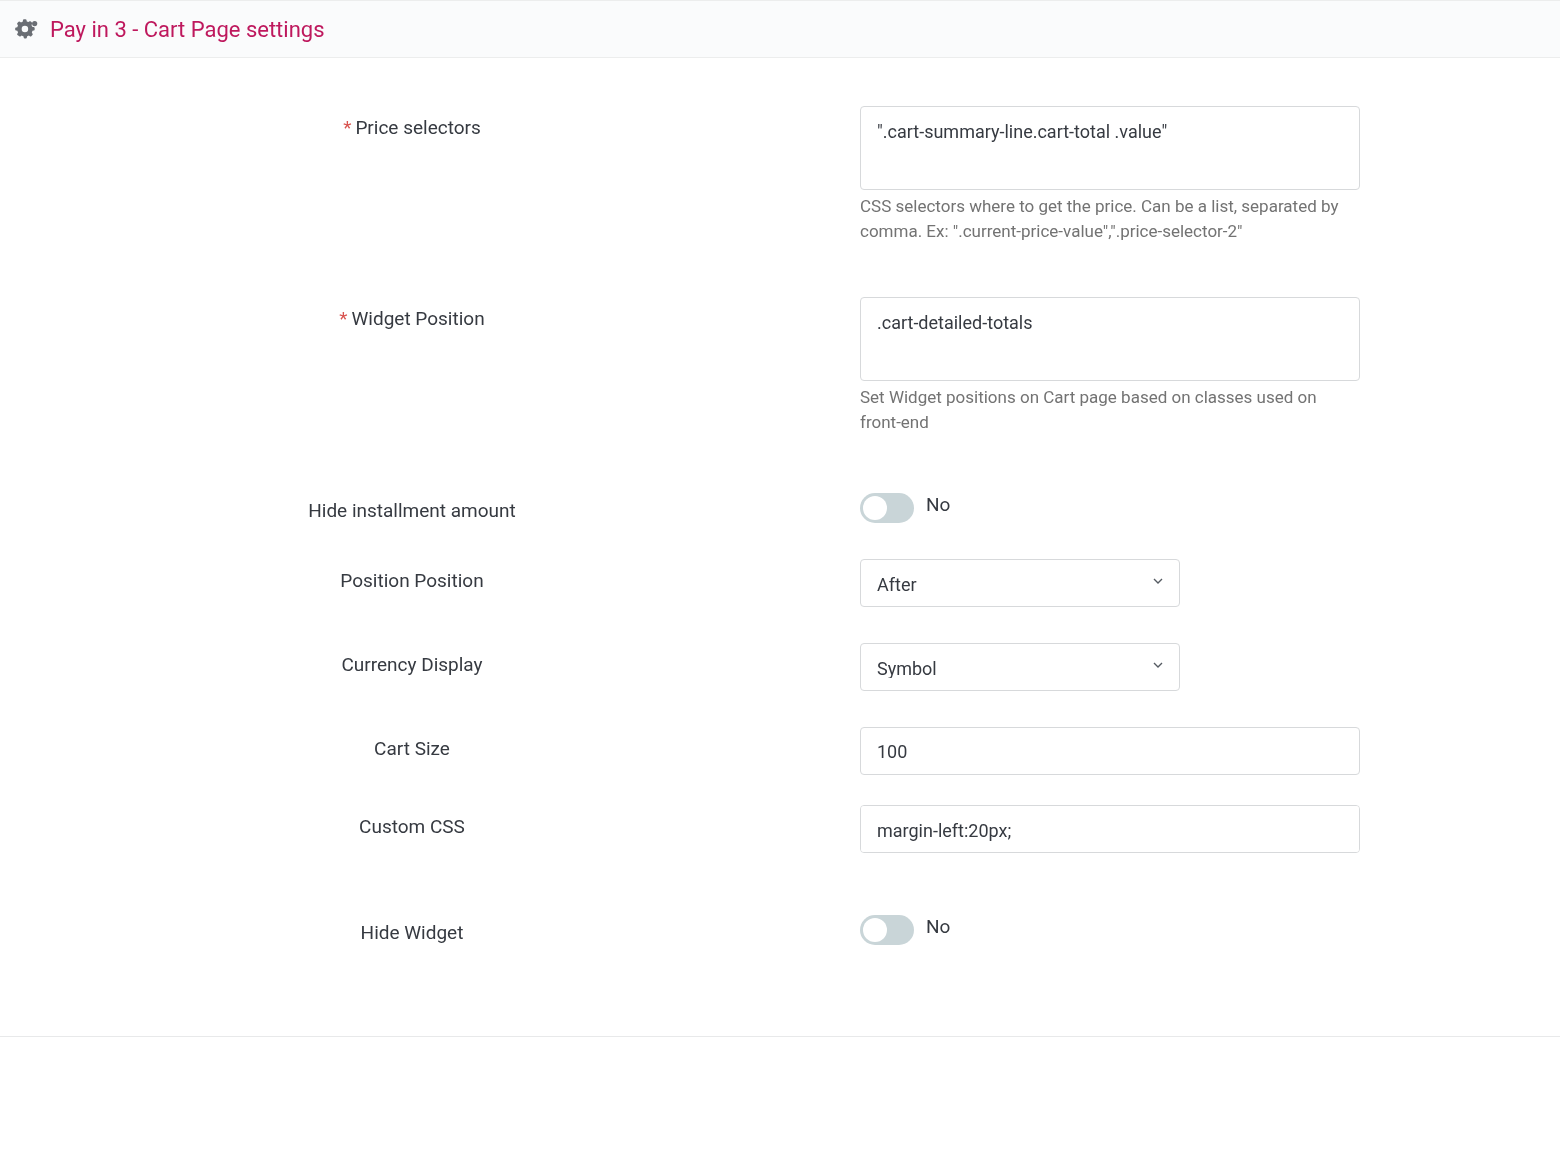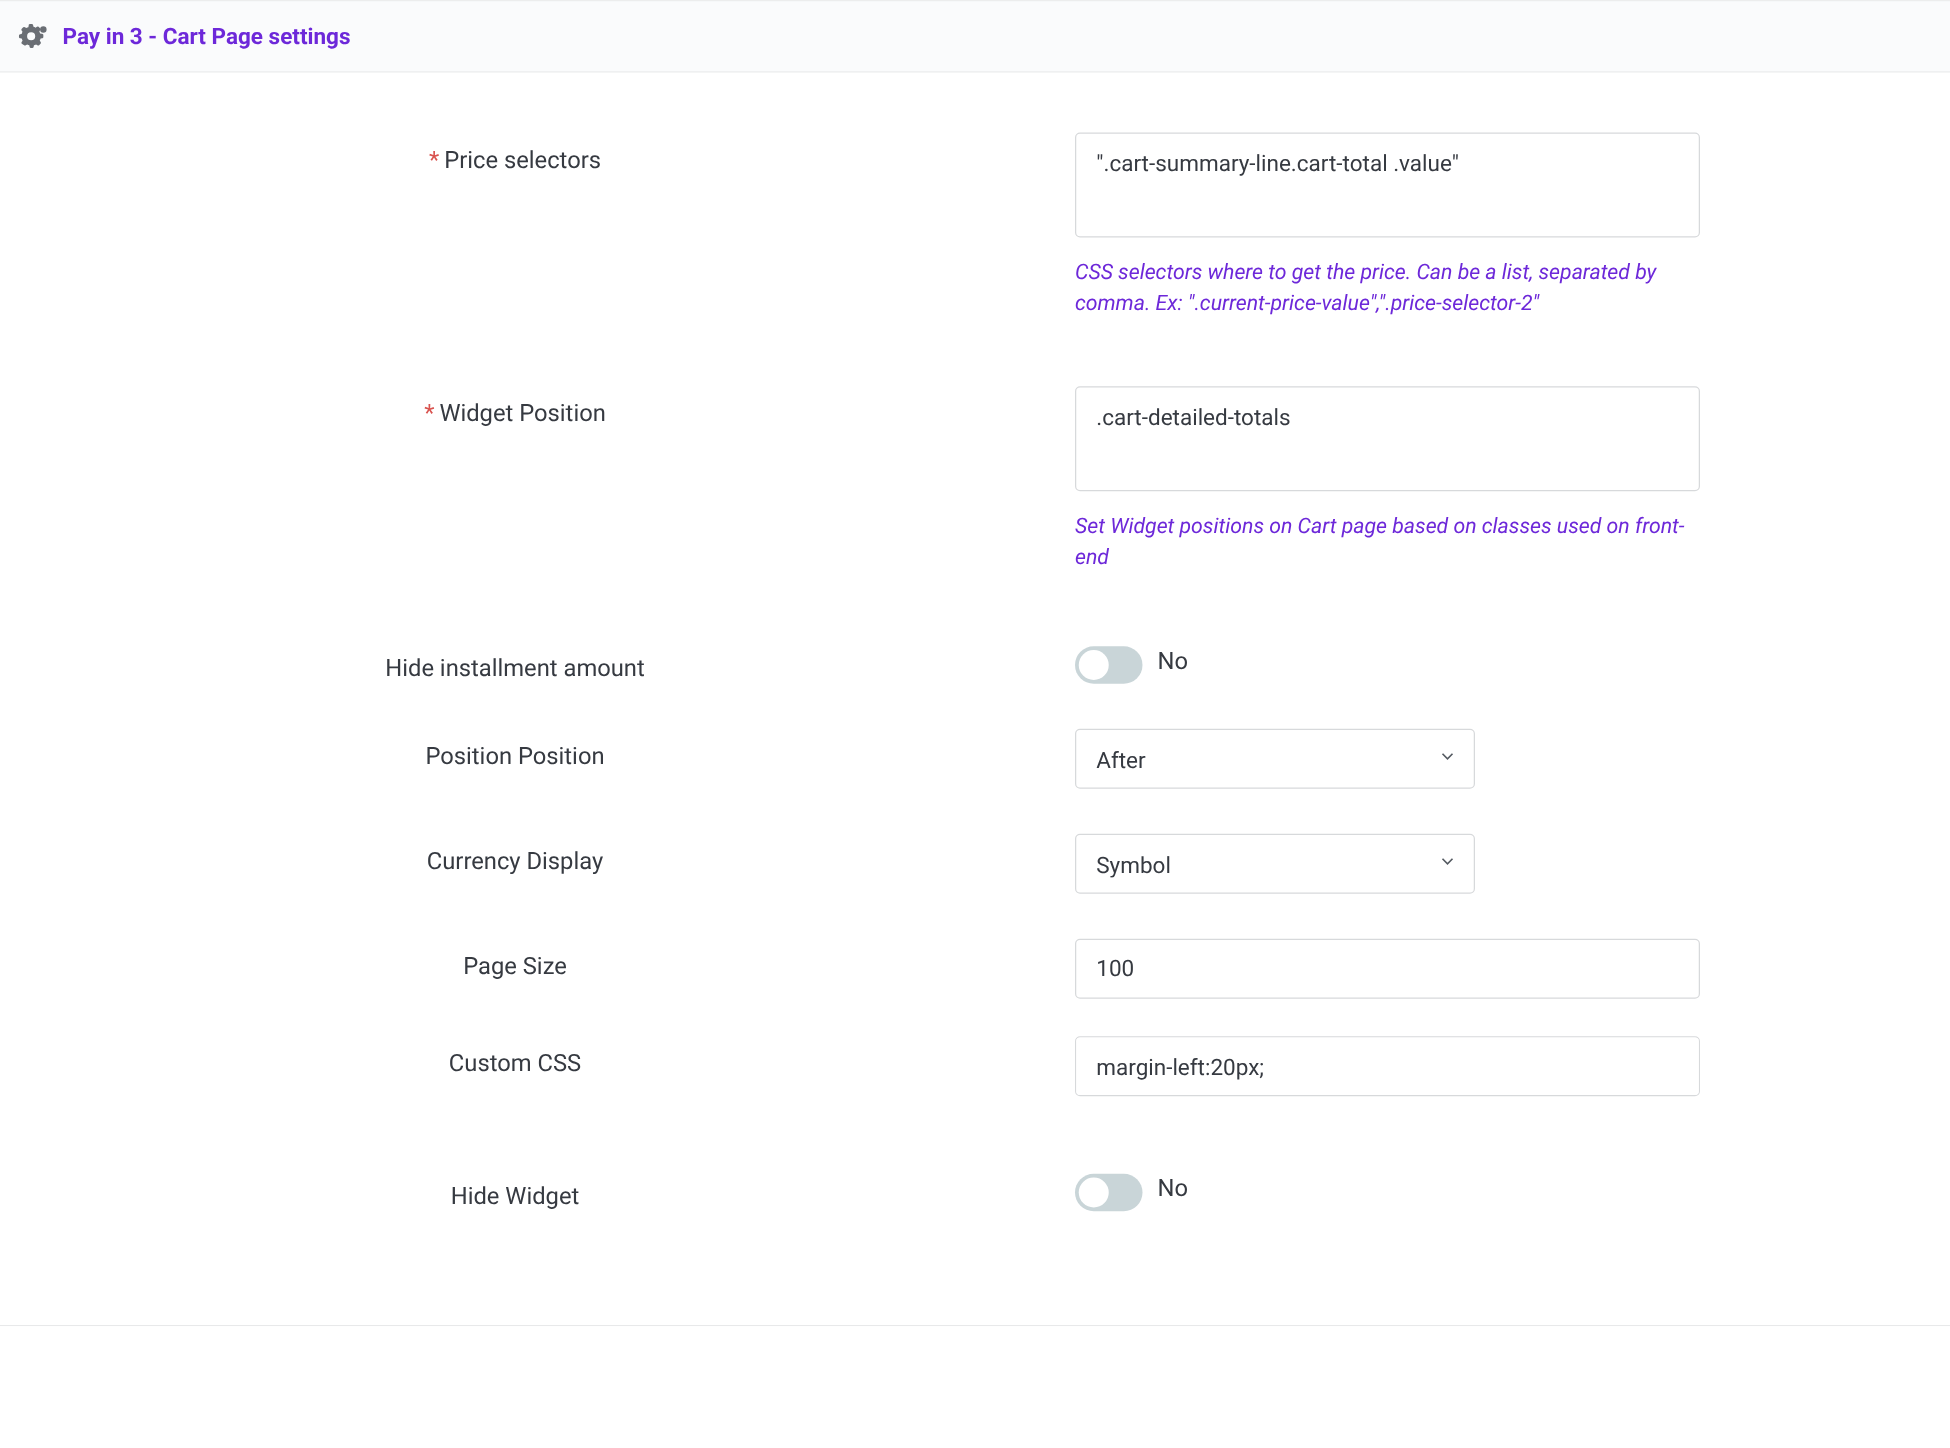--- a/index.html
+++ b/index.html
@@ -24,23 +24,23 @@
   .panel-heading .icon-wrap {
     width: 28px;
     height: 28px;
     display: inline-flex;
     align-items: center;
     justify-content: center;
     margin-right: 10px;
     color: #6c7075;
   }
   .panel-title {
-    font-size: 18px;
-    font-weight: 700;
-    color: #6d28d9;
+    font-size: 22px;
+    font-weight: 400;
+    color: #be185d;
   }
   .form {
     padding: 48px 0 60px 0;
   }
   .form-row {
     display: flex;
     align-items: flex-start;
     margin-bottom: 54px;
   }
   .form-row.tight { margin-bottom: 30px; margin-top: 36px; }
@@ -66,25 +66,24 @@
     font-size: 18px;
     font-family: inherit;
     color: #363a41;
     background: #fff;
     line-height: 1.4;
     resize: none;
   }
   .text-input.tall { height: 84px; }
   .text-input.med  { height: 48px; }
   .help-text {
-    font-style: italic;
-    color: #6d28d9;
+    color: #737373;
     font-size: 17px;
     line-height: 1.45;
-    margin-top: 12px;
+    margin-top: 0;
   }
   
   .toggle-wrap {
     display: flex;
     align-items: flex-start;
     gap: 12px;
     padding-top: 4px;
   }
   .toggle {
     position: relative;
@@ -203,21 +202,21 @@
           <span class="select-chevron">
             <svg width="16" height="16" viewBox="0 0 24 24" fill="none" stroke="currentColor" stroke-width="2">
                 <polyline points="6 9 12 15 18 9"></polyline>
               </svg>
           </span>
         </div>
       </div>
     </div>
 
     <div class="form-row tight">
-      <label class="form-label">Page Size</label>
+      <label class="form-label">Cart Size</label>
       <div class="form-field">
         <input type="text" class="text-input med num-input" value="100" style="">
       </div>
     </div>
 
     <div class="form-row">
       <label class="form-label">Custom CSS</label>
       <div class="form-field">
         <textarea class="text-input med" style="">margin-left:20px;</textarea>
       </div>

